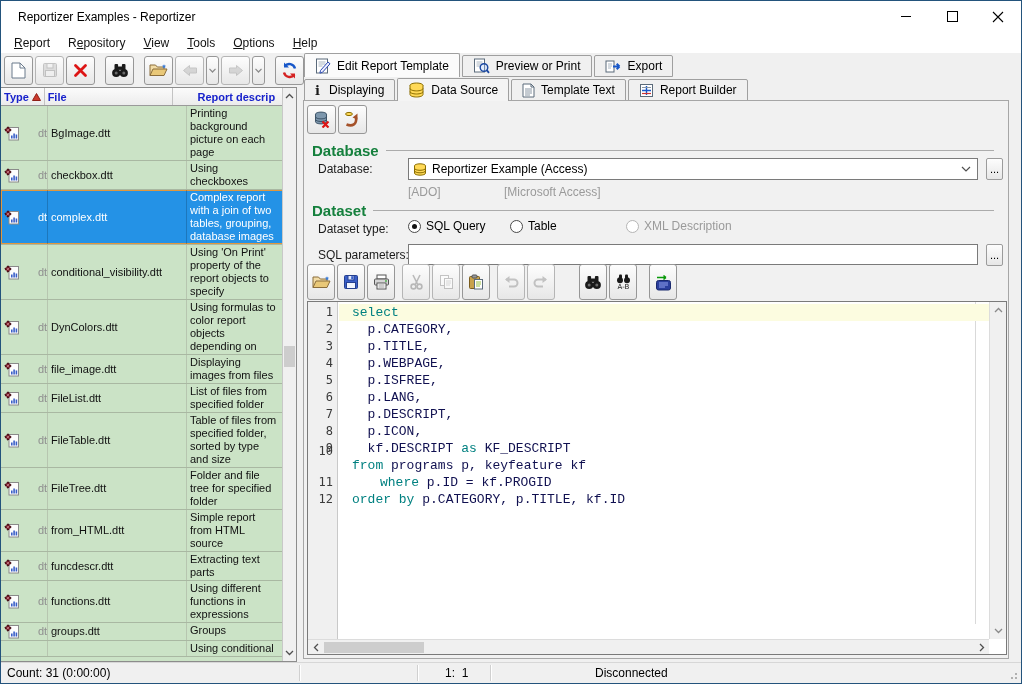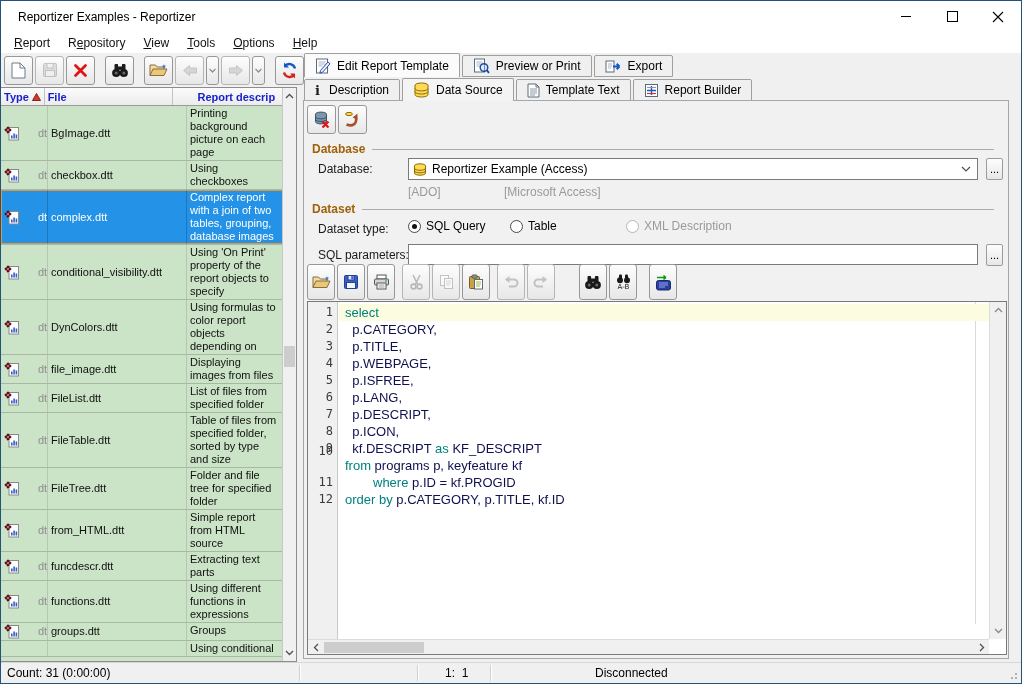--- a/index.html
+++ b/index.html
@@ -44,42 +44,42 @@
   .vscroll .thumb{position:absolute;left:1px;width:11px;background:#cdcdcd;}
   
   .main-tabs{position:absolute;left:303px;top:52px;height:24px;display:flex;align-items:flex-end;}
   .sub-tabs{position:absolute;left:303px;top:78px;height:22px;display:flex;align-items:flex-end;}
   .tab{display:flex;align-items:center;gap:6px;padding:0 10px;height:22px;border:1px solid #9f9f9f;border-radius:2px 2px 0 0;background:#f0f0f0;margin-right:2px;font-size:12px;white-space:nowrap;position:relative;}
   .tab.active{background:#fbfbfb;height:24px;z-index:3;border-bottom:none;}
   .sub-tabs .tab.active{height:23px;background:#f4f4f4;}
   
   .panel{position:absolute;left:302px;top:99px;width:706px;height:559px;border:1px solid #a6a6a6;background:#f1f1f1;z-index:1;}
   .ds-toolbar{position:absolute;left:3px;top:3px;height:30px;display:flex;align-items:center;}
-  .grp-label{position:absolute;left:8px;right:14px;display:flex;align-items:center;gap:7px;font-weight:bold;font-size:12px;color:#a16207;}
+  .grp-label{position:absolute;left:8px;right:14px;display:flex;align-items:center;gap:7px;font-weight:bold;font-size:15px;color:#15803d;}
   .grp-label .rule{flex:1;height:1px;background:#ababab;}
   .flabel{position:absolute;font-size:12px;color:#1a1a1a;}
   .combo{position:absolute;left:104px;width:570px;height:22px;background:#fff;border:1px solid #7a7a7a;display:flex;align-items:center;padding-left:4px;gap:5px;font-size:12px;}
   .combo .chev{position:absolute;right:2px;top:2px;bottom:2px;width:18px;display:flex;align-items:center;justify-content:center;}
   .dots-btn{position:absolute;width:17px;height:22px;border:1px solid #9b9b9b;border-radius:2px;background:linear-gradient(#fdfdfd,#e7e7e7);font-size:11px;display:flex;align-items:flex-end;justify-content:center;padding-bottom:4px;}
   .meta{position:absolute;font-size:12px;color:#9a9a9a;}
   .radio-row{position:absolute;left:104px;display:flex;align-items:center;}
   .radio{display:flex;align-items:center;gap:5px;font-size:12px;}
   .rdot{width:13px;height:13px;border-radius:50%;border:1px solid #4a4a4a;background:#fff;position:relative;flex:none;}
   .radio.checked .rdot::after{content:"";position:absolute;left:3px;top:3px;width:5px;height:5px;border-radius:50%;background:#111;}
   .radio.disabled{color:#9a9a9a;}
   .radio.disabled .rdot{border-color:#b5b5b5;}
   .tinput{position:absolute;left:104px;width:570px;height:21px;background:#fff;border:1px solid #7a7a7a;font-size:12px;padding:0 4px;font-family:"Liberation Sans",sans-serif;}
   .sql-toolbar{position:absolute;left:3px;top:166px;height:30px;display:flex;align-items:center;}
   .sql-toolbar .tb-btn{width:28px;height:36px;}
   
   .editor{position:absolute;left:3px;top:200px;width:700px;height:354px;border:1px solid #7a7a7a;background:#fff;}
   .gutter{position:absolute;left:0;top:0;bottom:15px;width:30px;background:#f0f0f0;border-right:1px solid #c9c9c9;}
   .gnum{position:absolute;right:4px;width:24px;text-align:right;font-family:"DejaVu Sans Mono",monospace;font-size:12px;color:#3a3a3a;height:17px;line-height:17px;}
   .codearea{position:absolute;left:31px;top:0;right:17px;bottom:15px;overflow:hidden;}
-  .sql-line{position:absolute;left:0;right:0;height:17px;line-height:17px;font-family:Liberation Sans, sans-serif;font-size:13px;white-space:pre;padding-left:6px;color:#101050;}
+  .sql-line{position:absolute;left:0;right:0;height:17px;line-height:17px;font-family:Liberation Mono, monospace;font-size:13px;white-space:pre;padding-left:13px;color:#101050;}
   .sql-line.current{background:#fcfce0;}
   .kw{color:#008080;}
   .margin-line{position:absolute;left:667px;top:0;bottom:15px;width:1px;background:#d9d9d9;}
   .ed-vscroll{position:absolute;right:0;top:0;bottom:15px;width:17px;background:#f0f0f0;border-left:1px solid #dcdcdc;}
   .ed-vscroll .arr{position:absolute;left:0;width:16px;height:16px;display:flex;align-items:center;justify-content:center;}
   .ed-hscroll{position:absolute;left:0;right:17px;bottom:0;height:15px;background:#f0f0f0;border-top:1px solid #dcdcdc;}
   .ed-hscroll .arr{position:absolute;top:0;width:15px;height:14px;display:flex;align-items:center;justify-content:center;}
   .ed-hscroll .thumb{position:absolute;left:16px;top:2px;width:100px;height:11px;background:#cdcdcd;}
   
   .statusbar{position:absolute;left:0;top:661px;width:1020px;height:21px;background:#f0f0f0;border-top:1px solid #d7d7d7;font-size:12px;}
@@ -515,21 +515,21 @@
         <span>Export</span>
       </div>
     </div>
   <div class="sub-tabs" id="sub-tabs">
       <div class="tab">
         <span>
           <svg width="8" height="13">
             <text x="0" y="11" font-family="DejaVu Serif,serif" font-size="13" font-weight="bold" fill="#1a1a1a">i</text>
           </svg>
         </span>
-        <span>Description</span>
+        <span>Displaying</span>
       </div>
       <div class="tab active">
         <span>
           <svg width="17" height="16">
             <ellipse cx="8.5" cy="3.4" rx="6.5" ry="2.4" fill="#ffd957" stroke="#8a6d00"></ellipse>
             <path d="M2 3.4v9.2c0 1.3 2.9 2.4 6.5 2.4s6.5-1.1 6.5-2.4V3.4" fill="#ffd957" stroke="#8a6d00"></path>
             <path d="M2 6.5c0 1.3 2.9 2.4 6.5 2.4S15 7.8 15 6.5M2 9.6c0 1.3 2.9 2.4 6.5 2.4s6.5-1.1 6.5-2.4" fill="none" stroke="#8a6d00"></path>
           </svg>
         </span>
         <span>Data Source</span>

